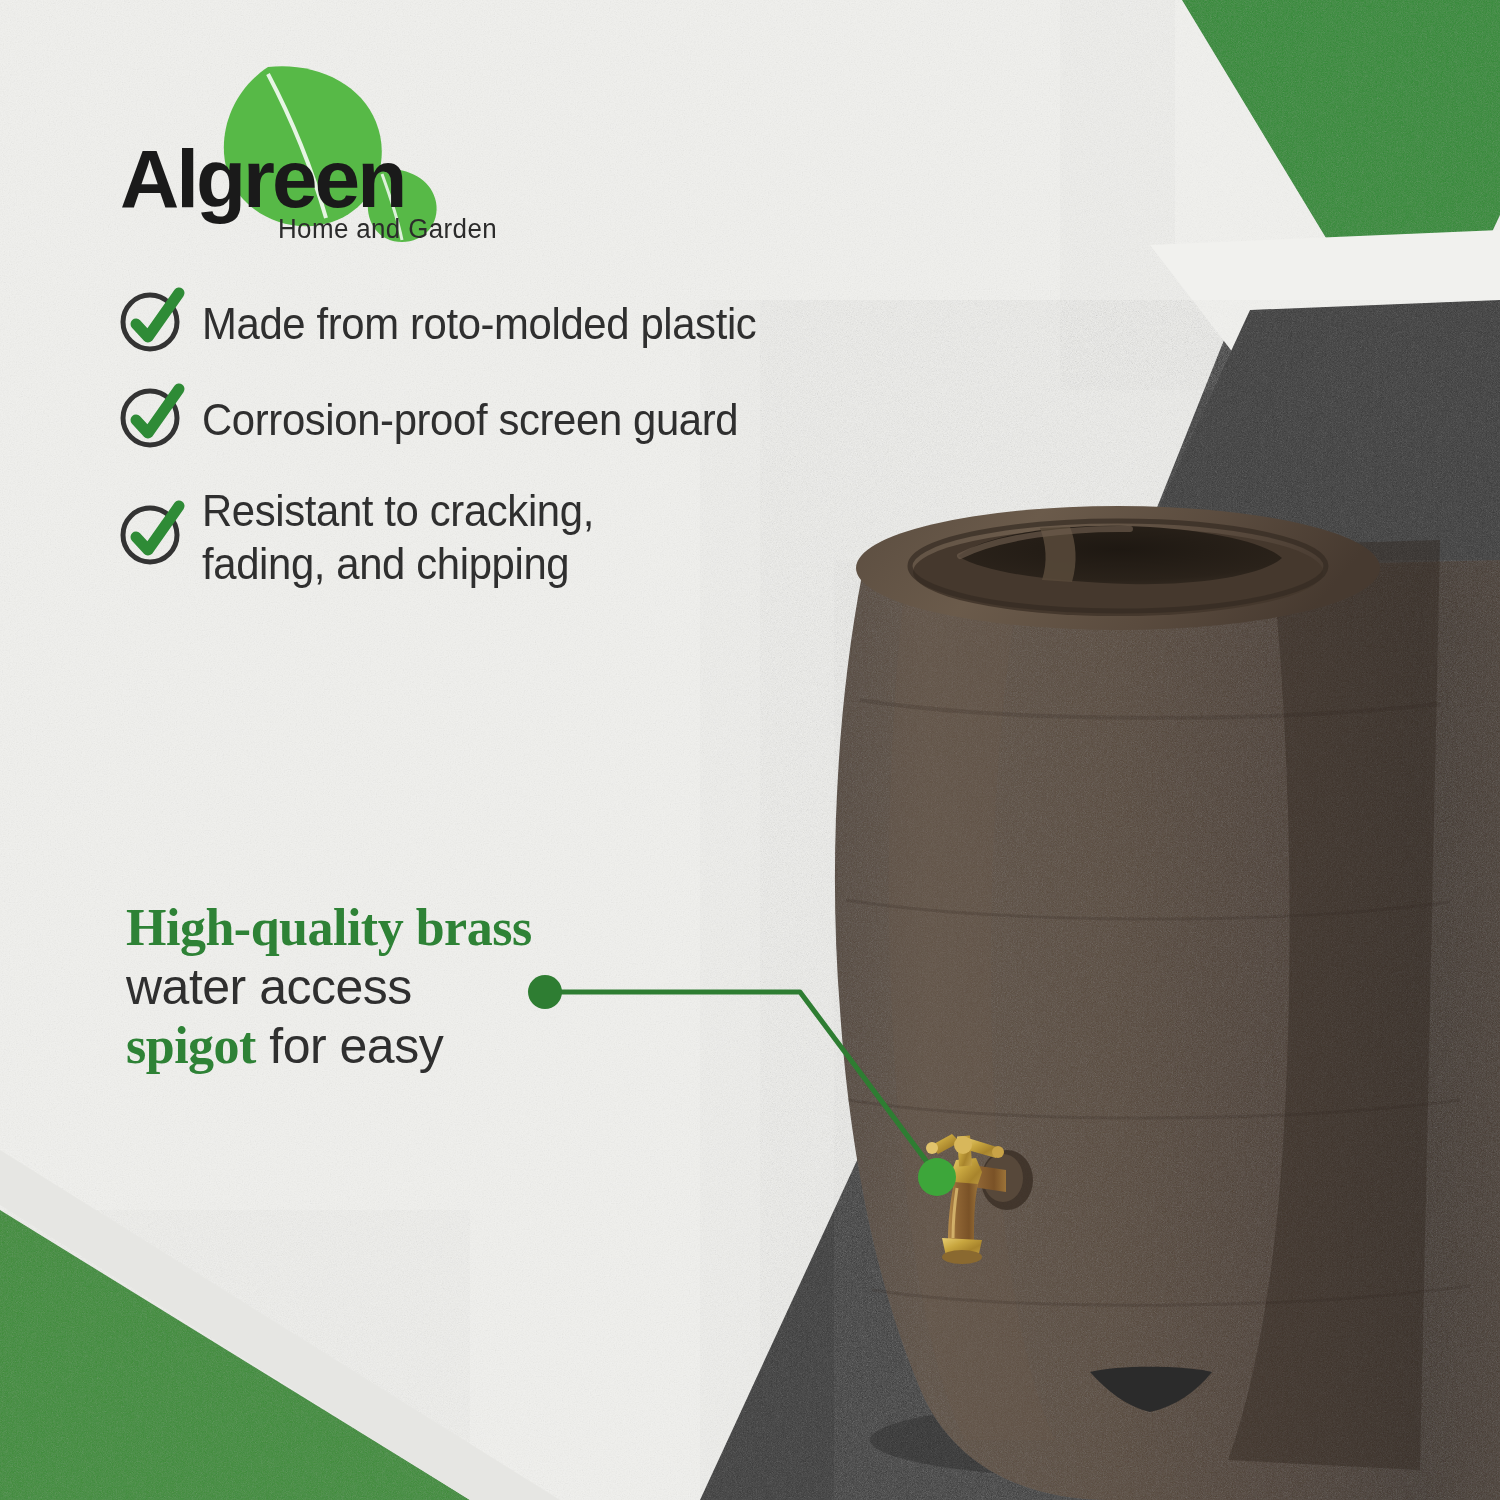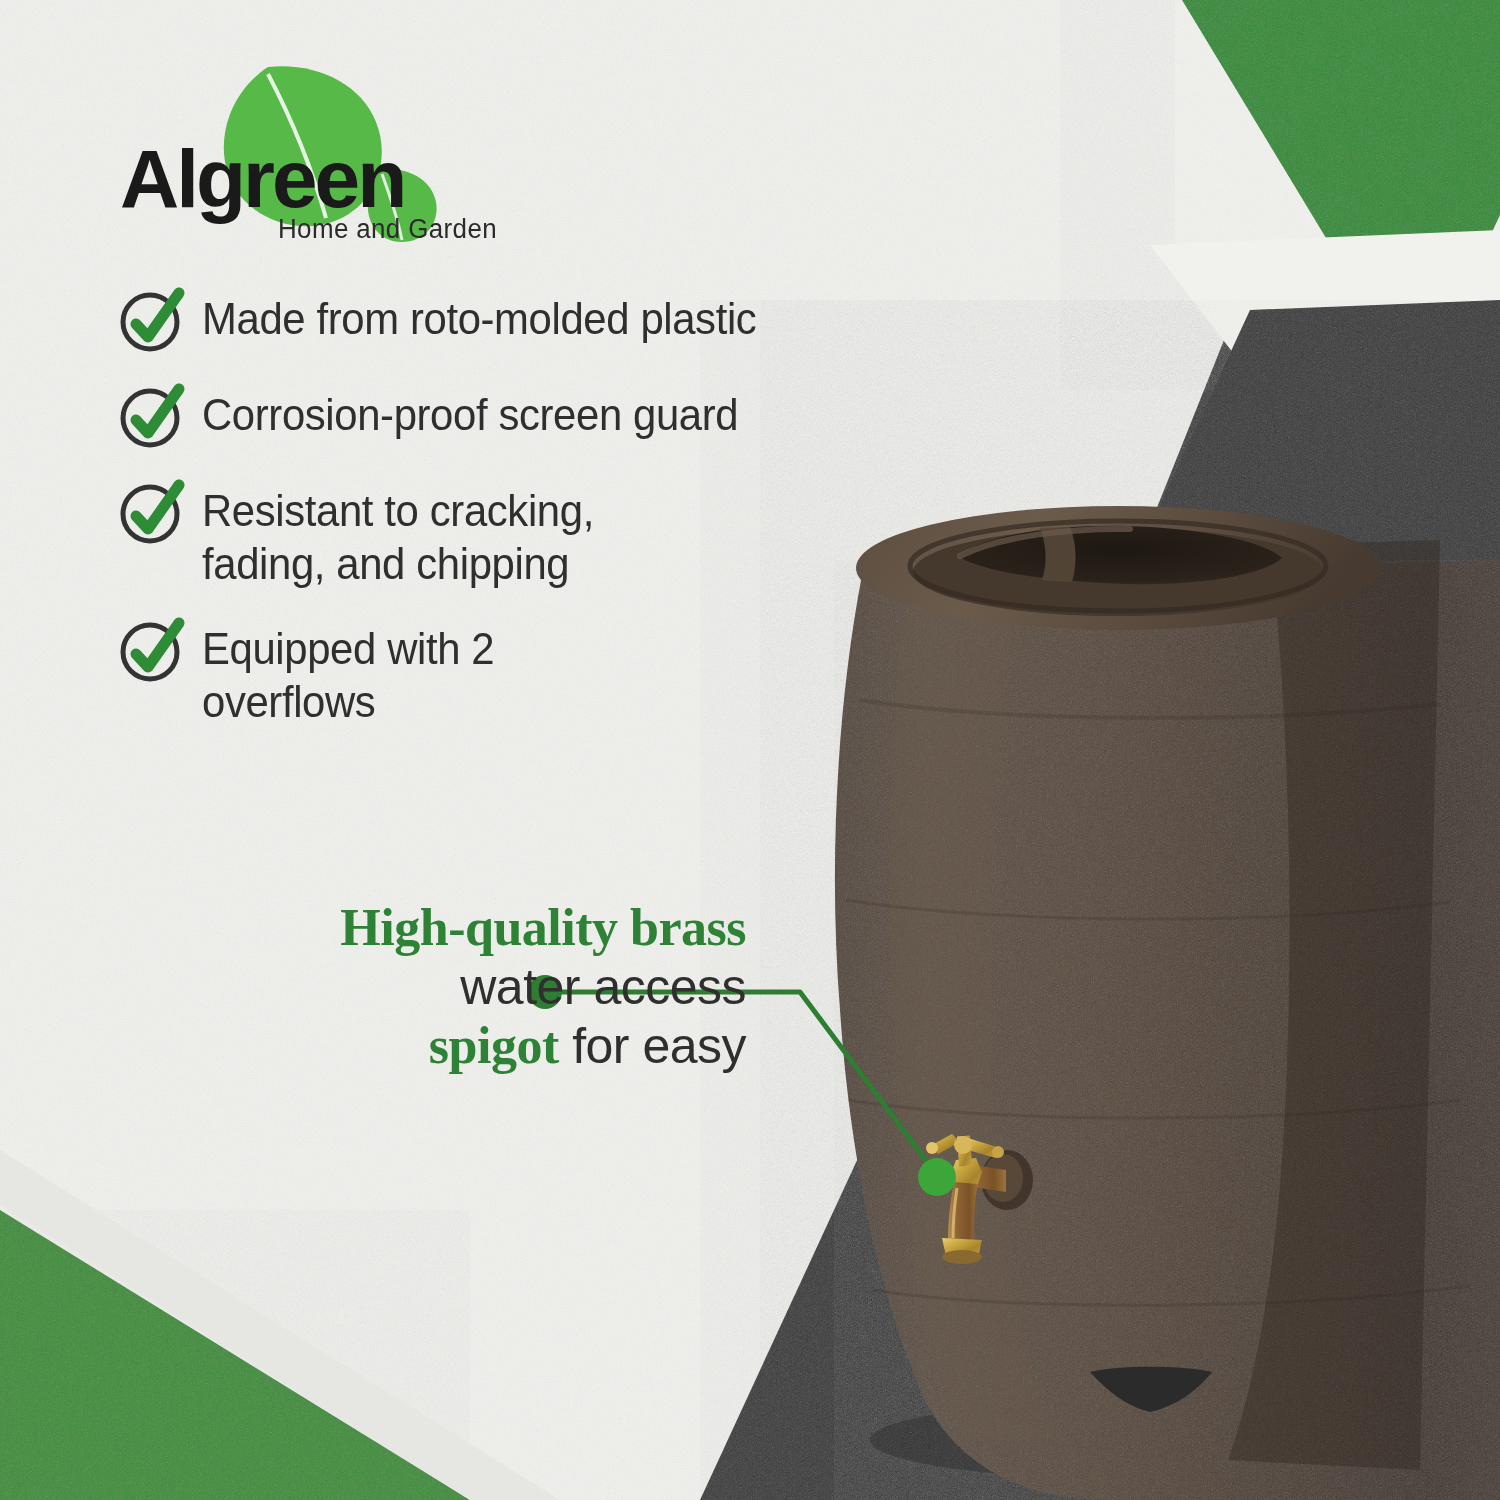--- a/index.html
+++ b/index.html
@@ -46,21 +46,21 @@
   #logo-svg { position:absolute; left:0; top:0; width:430px; height:185px; }
 
   
   #feature-list {
     position:absolute;
     left:116px; top:288px;
     width:920px;
   }
   .feature-row {
     display:flex;
-    align-items:flex-start;
+    align-items:center;
     margin-bottom:28px;
   }
   .check-wrap {
     flex:0 0 auto;
     width:72px; height:72px;
     margin-right:14px;
     margin-top:-4px;
   }
   .check-wrap svg { display:block; width:72px; height:72px; }
   .feature-text {
@@ -74,21 +74,20 @@
     transform-origin:left center;
     white-space:pre-line;
     padding-top:4px;
   }
 
   
   #callout {
     position:absolute;
     left:126px; top:898px;
     width:620px;
-    text-align:right;
   }
   .callout-line {
     line-height:1.16;
   }
   .callout-strong {
     font-family:"Liberation Serif", serif;
     font-weight:bold;
     font-size:52px;
     color:#2e8236;
     letter-spacing:-0.5px;
@@ -324,30 +323,20 @@
         <span class="check-wrap">
           <svg viewBox="0 0 72 72">
             <circle cx="34" cy="38" r="27" fill="none" stroke="#333333" stroke-width="5"></circle>
             <path d="M 20,40 L 32,53 L 63,9" fill="none" stroke="#2E8B36" stroke-width="11" stroke-linecap="round" stroke-linejoin="round"></path>
           </svg>
         </span>
         <span class="feature-text">Resistant to cracking,
 fading, and chipping</span>
       </div>
 
-      <div class="feature-row">
-        <span class="check-wrap">
-          <svg viewBox="0 0 72 72">
-            <circle cx="34" cy="38" r="27" fill="none" stroke="#333333" stroke-width="5"></circle>
-            <path d="M 20,40 L 32,53 L 63,9" fill="none" stroke="#2E8B36" stroke-width="11" stroke-linecap="round" stroke-linejoin="round"></path>
-          </svg>
-        </span>
-        <span class="feature-text">Equipped with 2
-overflows</span>
-      </div>
 
     </div>
 
     <div id="callout">
       <div class="callout-line">
         <span class="callout-strong">High-quality brass</span>
       </div>
       <div class="callout-line">
         <span class="callout-normal">water access</span>
       </div>

